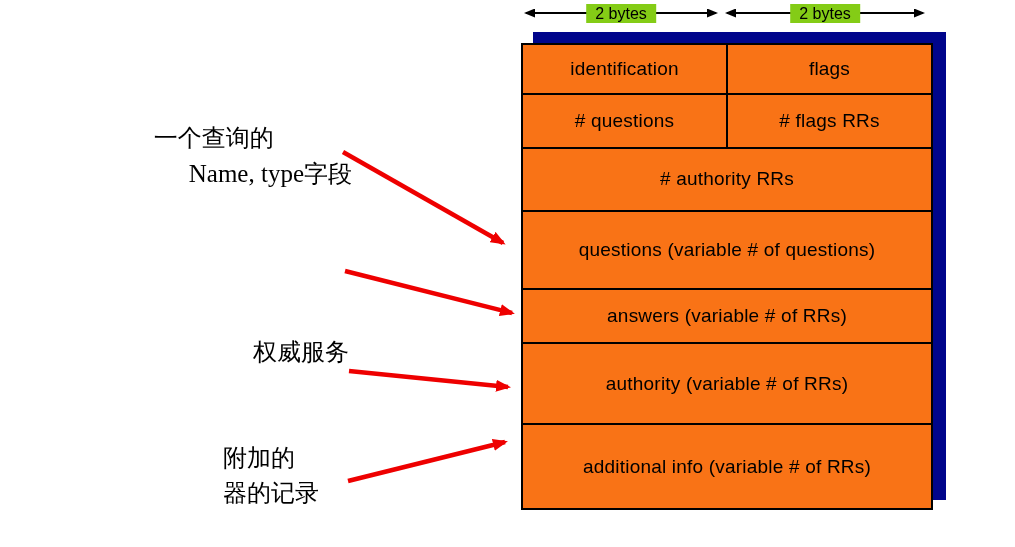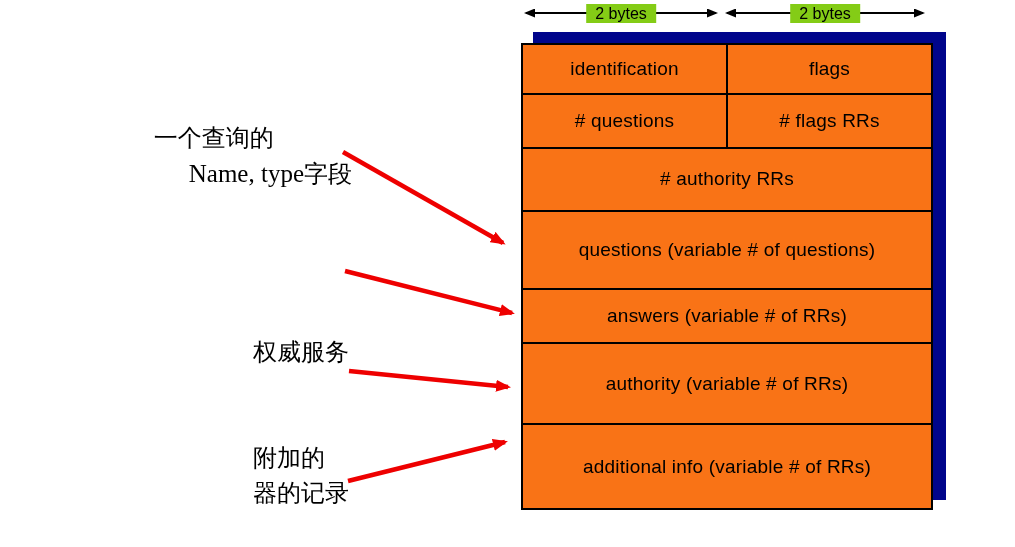--- a/index.html
+++ b/index.html
@@ -100,18 +100,18 @@
   <div class="annotation" style="top:121px; right:663px">
     <div><span>一个查询的</span></div>
     <div><span class="comic">Name, type</span><span>字段</span></div>
   </div>
 
 
   <div class="annotation" style="top:335px; right:666px">
     <div><span>权威服务</span></div>
   </div>
 
-  <div class="annotation" style="top:441px; right:666px">
+  <div class="annotation" style="top:441px; right:696px">
     <div><span>附加的</span></div>
     <div><span>器的记录</span></div>
   </div>
 
 </div>
 
 </body></html>

